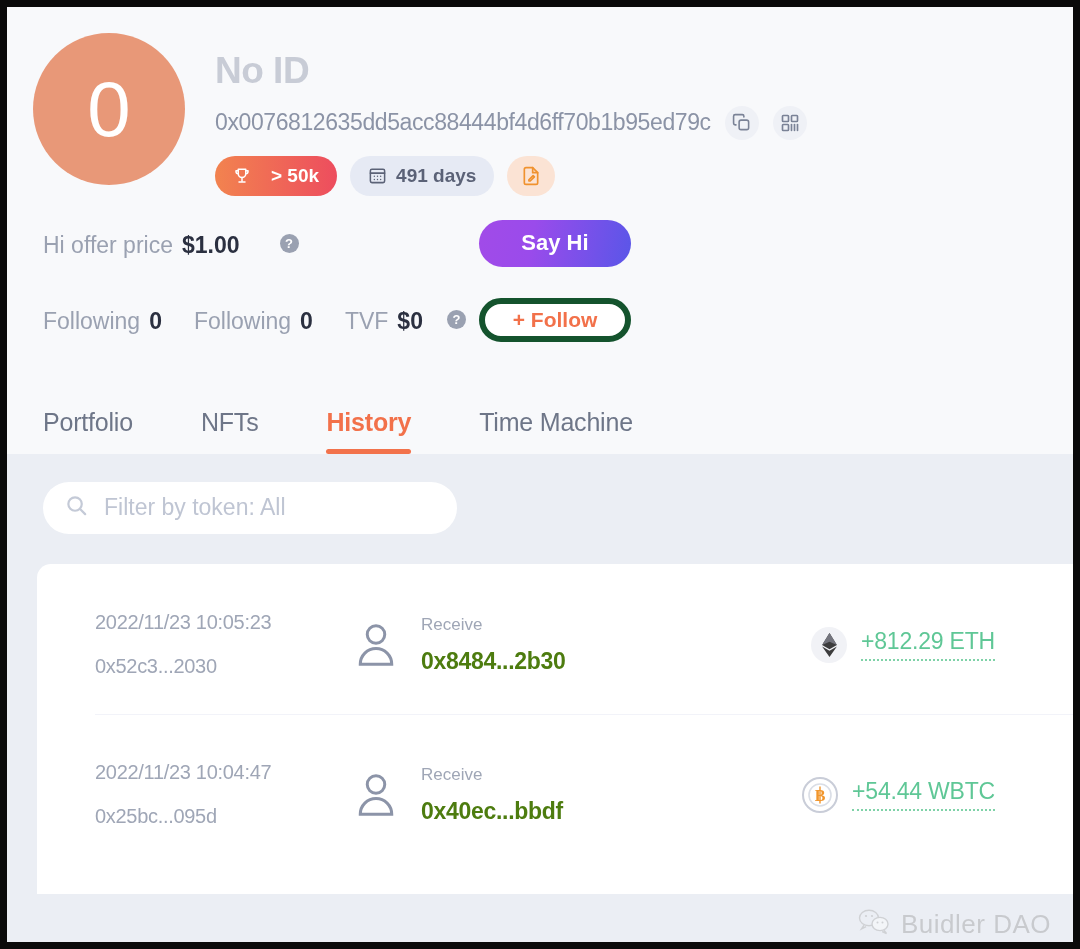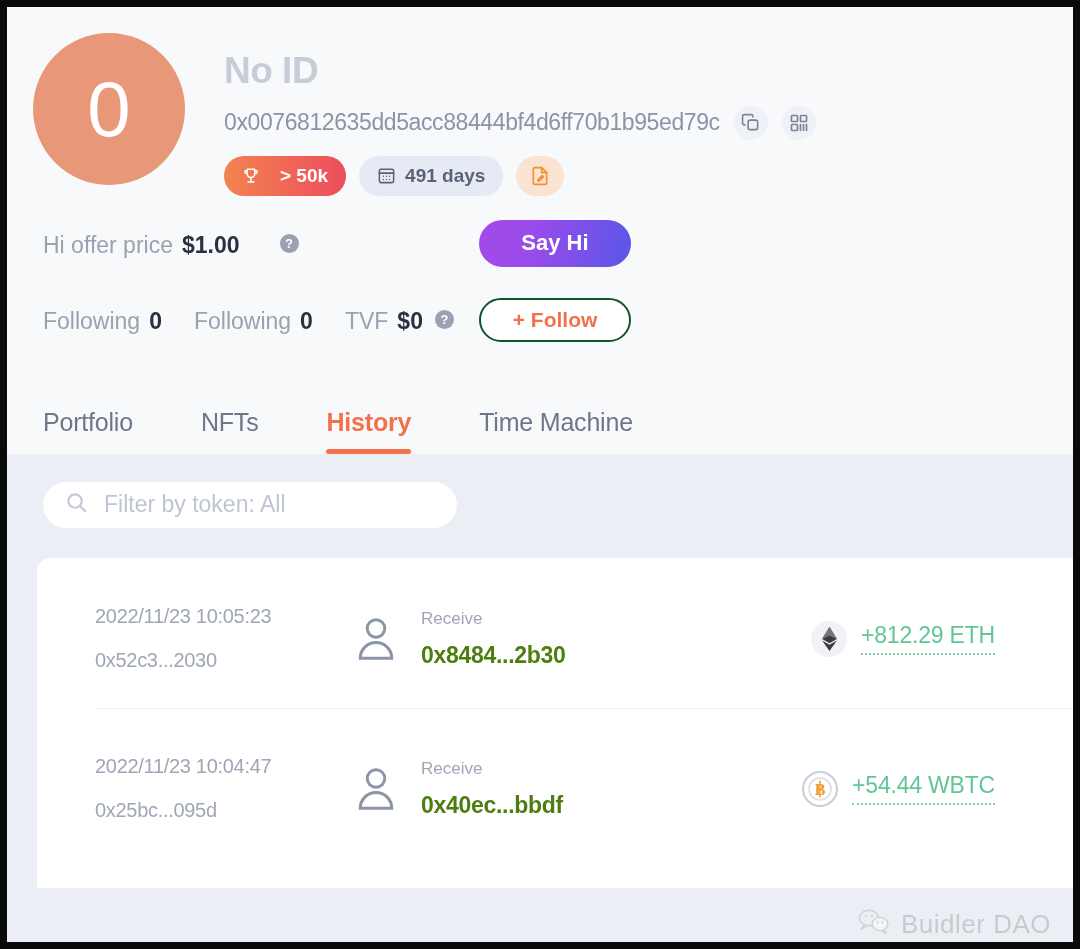--- a/index.html
+++ b/index.html
@@ -46,21 +46,21 @@
     justify-content: center;
     color: #fff;
     font-size: 78px;
     font-weight: 400;
     line-height: 1;
     letter-spacing: 0;
     font-family: "Liberation Sans", sans-serif;
   }
 
   .identity-text {
-    margin-left: 39px;
+    margin-left: 30px;
     padding-top: 18px;
     flex: 1;
   }
 
   .display-name {
     font-size: 37px;
     font-weight: bold;
     color: #C8CCD6;
     letter-spacing: -0.5px;
     line-height: 1.1;
@@ -181,21 +181,21 @@
     cursor: pointer;
     font-family: "Liberation Sans", sans-serif;
     display: block;
   }
 
   .btn-follow {
     width: 152px;
     height: 44px;
     border-radius: 23px;
     background: #ffffff;
-    border: 2px solid #14532d;
+    border: 6px solid #14532d;
     color: #F2714A;
     font-size: 21px;
     font-weight: bold;
     cursor: pointer;
     margin-top: 31px;
     font-family: "Liberation Sans", sans-serif;
     display: block;
   }
 
   
@@ -232,21 +232,21 @@
   .content {
     background: #EBEEF4;
     padding: 28px 0 0 0;
     height: 100%;
   }
 
   .filter-wrap { padding: 0 0 0 36px; }
 
   .filter-box {
     width: 414px;
-    height: 46px;
+    height: 52px;
     border-radius: 30px;
     background: #ffffff;
     display: flex;
     align-items: center;
     padding: 14px 22px;
     cursor: pointer;
   }
 
   .filter-text {
     font-size: 23px;
@@ -444,21 +444,21 @@
 
       <div class="stat-line">
         <span class="stat-group">
           <span class="stat-label">Following</span>
           <span class="stat-value">0</span>
         </span>
         <span class="stat-group">
           <span class="stat-label">Following</span>
           <span class="stat-value">0</span>
         </span>
-        <span class="stat-group" style="margin-right:4px">
+        <span class="stat-group" style="margin-right:16px">
           <span class="stat-label">TVF</span>
           <span class="stat-value">$0</span>
         </span>
         <span class="help-icon">?</span>
       </div>
 
       <div class="action-buttons">
         <button class="btn-say-hi">Say Hi</button>
         <button class="btn-follow">+ Follow</button>
       </div>

